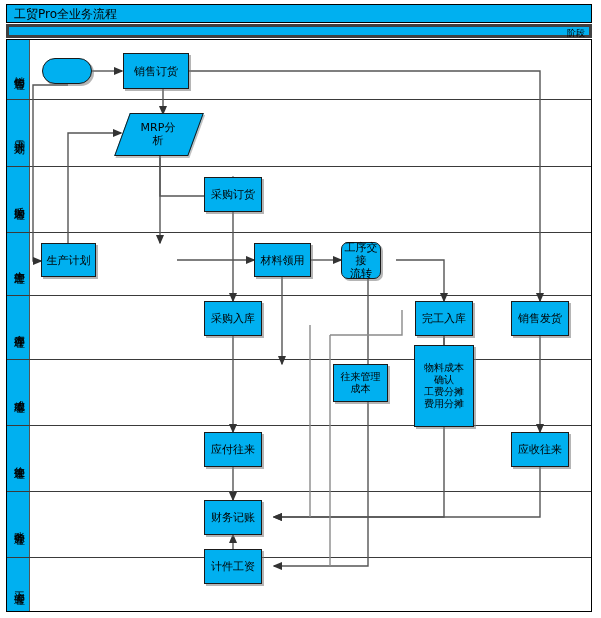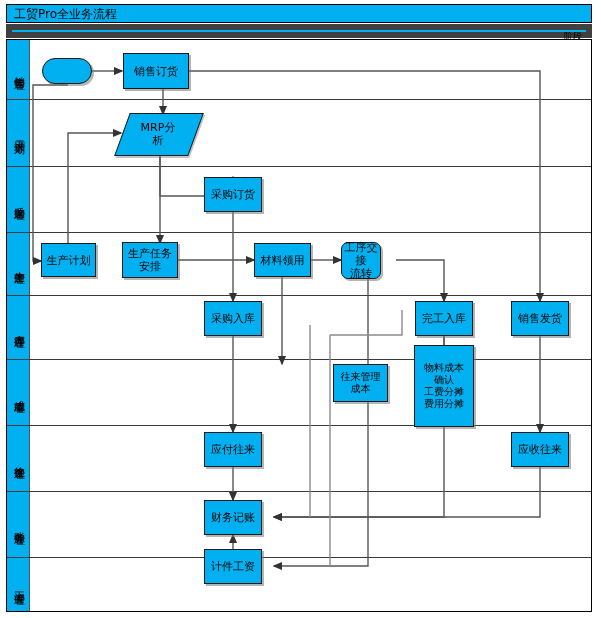--- a/index.html
+++ b/index.html
@@ -18,21 +18,21 @@
     background:#00b0f0;border:1px solid #000000;
     box-sizing:border-box;
     text-decoration:underline;
   }
   .titlebar .ttl{
     position:absolute;left:7px;top:1px;
     font-size:12px;line-height:16px;color:#000000;white-space:nowrap;
   }
   .stagebar{
     position:absolute;left:6px;top:24px;width:586px;height:14px;
-    background:#00b0f0;border:6px solid #404040;box-sizing:border-box;
+    background:#00b0f0;border:3px solid #404040;box-sizing:border-box;
   }
   .stagebar .stg{
     position:absolute;right:4px;top:-1px;
     font-size:9px;line-height:15px;color:#000000;white-space:nowrap;
   }
 
   
   .grid{
     position:absolute;left:6px;top:39px;width:586px;height:573px;
     border:1px solid #000000;box-sizing:border-box;background:#ffffff;
@@ -221,22 +221,20 @@
   <div class="node para" style="left:122px;top:113px;width:72px;height:41px;">
     <div class="skewbox"></div>
     <div class="txt">MRP分
 析</div>
   </div>
 
   <div class="node" style="left:204px;top:177px;width:58px;height:35px;">采购订货</div>
 
   <div class="node" style="left:41px;top:243px;width:55px;height:34px;">生产计划</div>
 
-  <div class="node" style="left:122px;top:242px;width:56px;height:36px;">生产任务
-安排</div>
 
   <div class="node" style="left:254px;top:243px;width:57px;height:34px;">材料领用</div>
 
   <div class="node" style="left:341px;top:242px;width:40px;height:37px;border-radius:7px;">工序交接
 流转</div>
 
   <div class="node" style="left:204px;top:301px;width:58px;height:35px;">采购入库</div>
 
   <div class="node" style="left:415px;top:301px;width:58px;height:35px;">完工入库</div>
 

